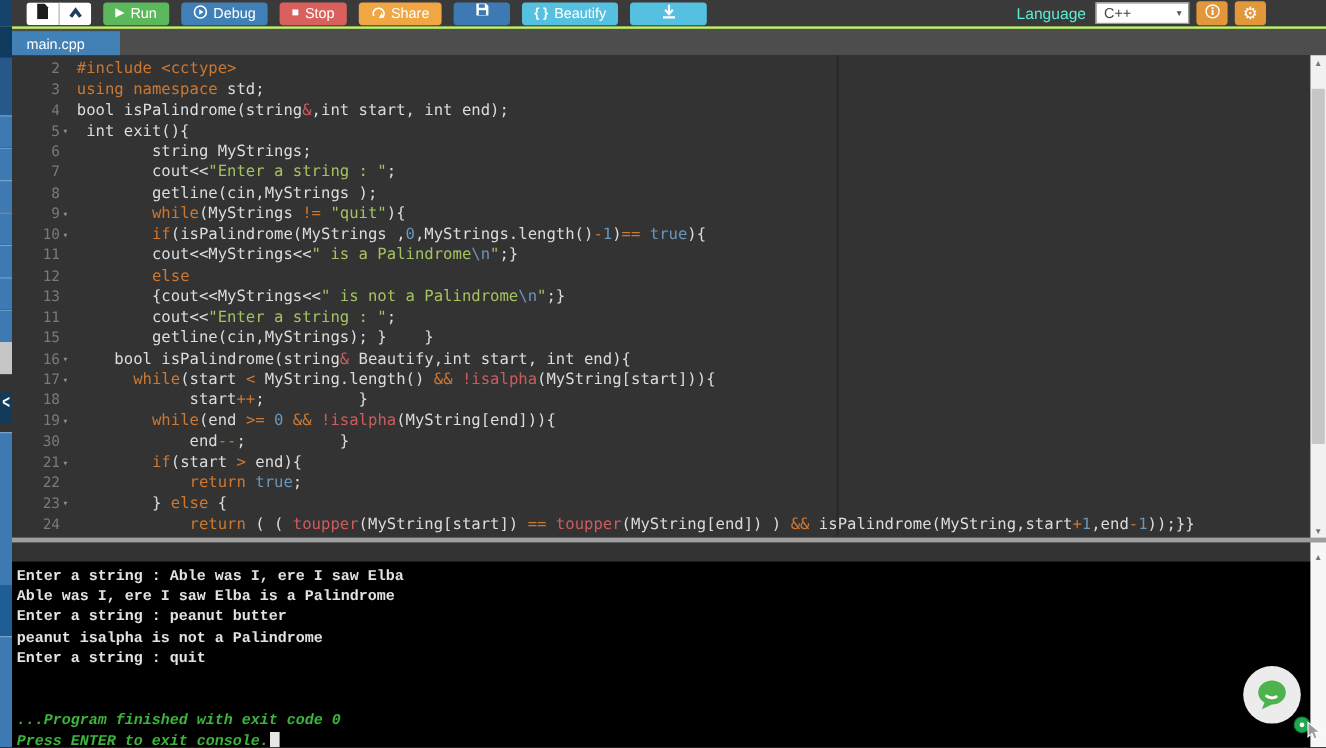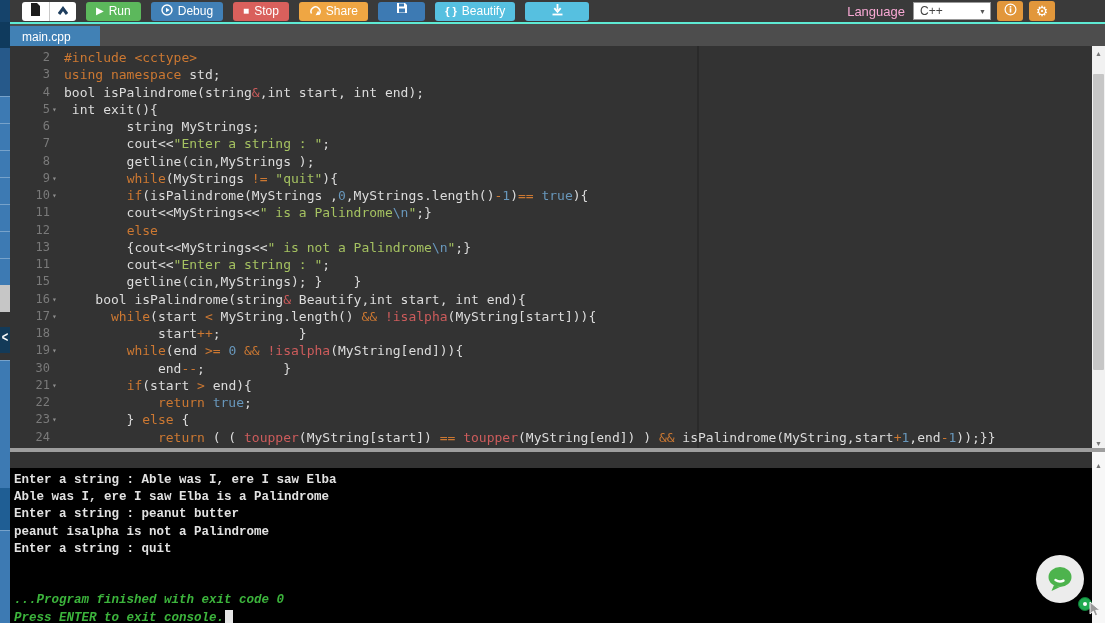--- a/index.html
+++ b/index.html
@@ -19,32 +19,32 @@
   .btn-run{background:var(--toolbar-run);}
   .btn-debug{background:var(--toolbar-debug);}
   .btn-stop{background:var(--toolbar-stop);}
   .btn-share{background:var(--toolbar-share);}
   .btn-save{background:var(--toolbar-save);flex-direction:column;}
   .btn-beautify{background:var(--toolbar-beautify);}
   .btn-download{background:var(--toolbar-beautify);width:64px;justify-content:center;}
   .glyph{font-size:10px;line-height:1;}
   .braces{font-weight:bold;font-size:11px;}
   .toolbar-right{position:absolute;right:50px;top:1px;display:flex;align-items:center;gap:6px;height:20px;}
-  .lang-label{color:#f9a8d4;font-size:13px;margin-right:2px;}
+  .lang-label{color:#5eead4;font-size:13px;margin-right:2px;}
   .select{width:78px;height:18px;background:#fff;border:1px solid #999;position:relative;
           font-size:12px;color:#444;display:flex;align-items:center;padding-left:6px;
           box-sizing:border-box;cursor:pointer;}
   .select .caret{position:absolute;right:4px;font-size:7px;color:#555;}
   .icon-btn{width:26px;height:20px;border:none;border-radius:3px;background:#e2973b;color:#fff;
             display:flex;align-items:center;justify-content:center;cursor:pointer;padding:0;}
   .gear-glyph{font-size:14px;line-height:1;}
 
   
   .tabbar{position:absolute;left:0;top:22px;width:1105px;height:24px;background:#4d4d4d;
-          border-top:2px solid #5eead4;box-sizing:border-box;}
+          border-top:2px solid #bef264;box-sizing:border-box;}
   .tab{position:absolute;left:10px;top:2px;height:22px;background:var(--tab-active);color:#fff;
        font-size:12px;display:flex;align-items:center;padding:0 16px 0 12px;min-width:62px;cursor:pointer;}
 
   
   .editor{position:absolute;left:10px;top:46px;width:1082px;height:402px;background:var(--editor-bg);
           overflow:hidden;font-family:"DejaVu Sans Mono",monospace;font-size:13px;}
   .ruler{position:absolute;left:687px;top:0;width:2px;height:402px;background:#2a2a2a;}
   #code-lines{position:relative;padding-top:3px;}
   .code-line{display:flex;line-height:17.25px;height:17.25px;white-space:pre;}
   .ln{width:40px;text-align:right;color:var(--syntax-linenum);flex:none;font-size:12px;}

